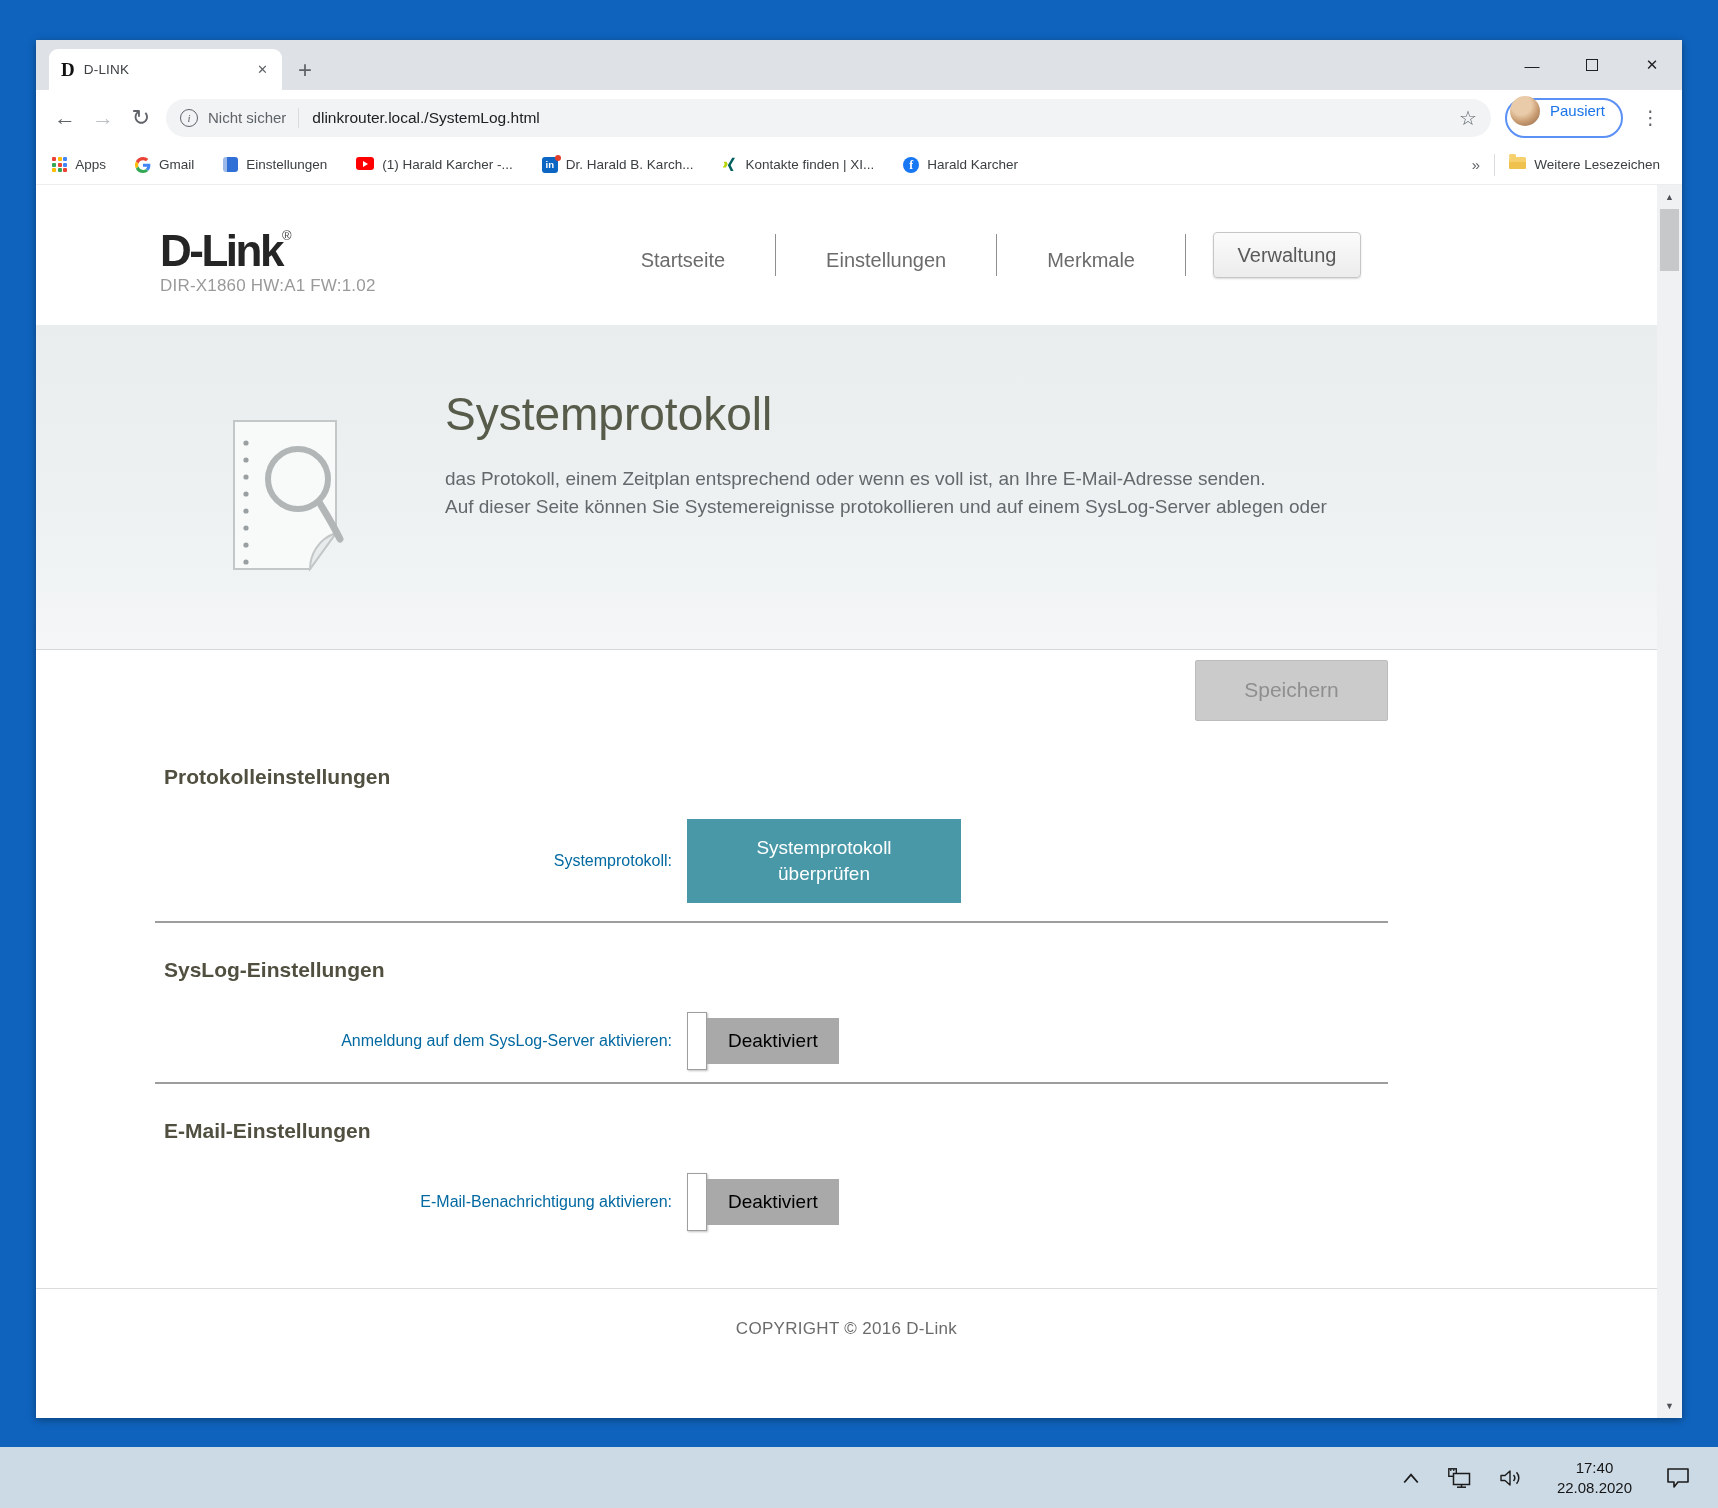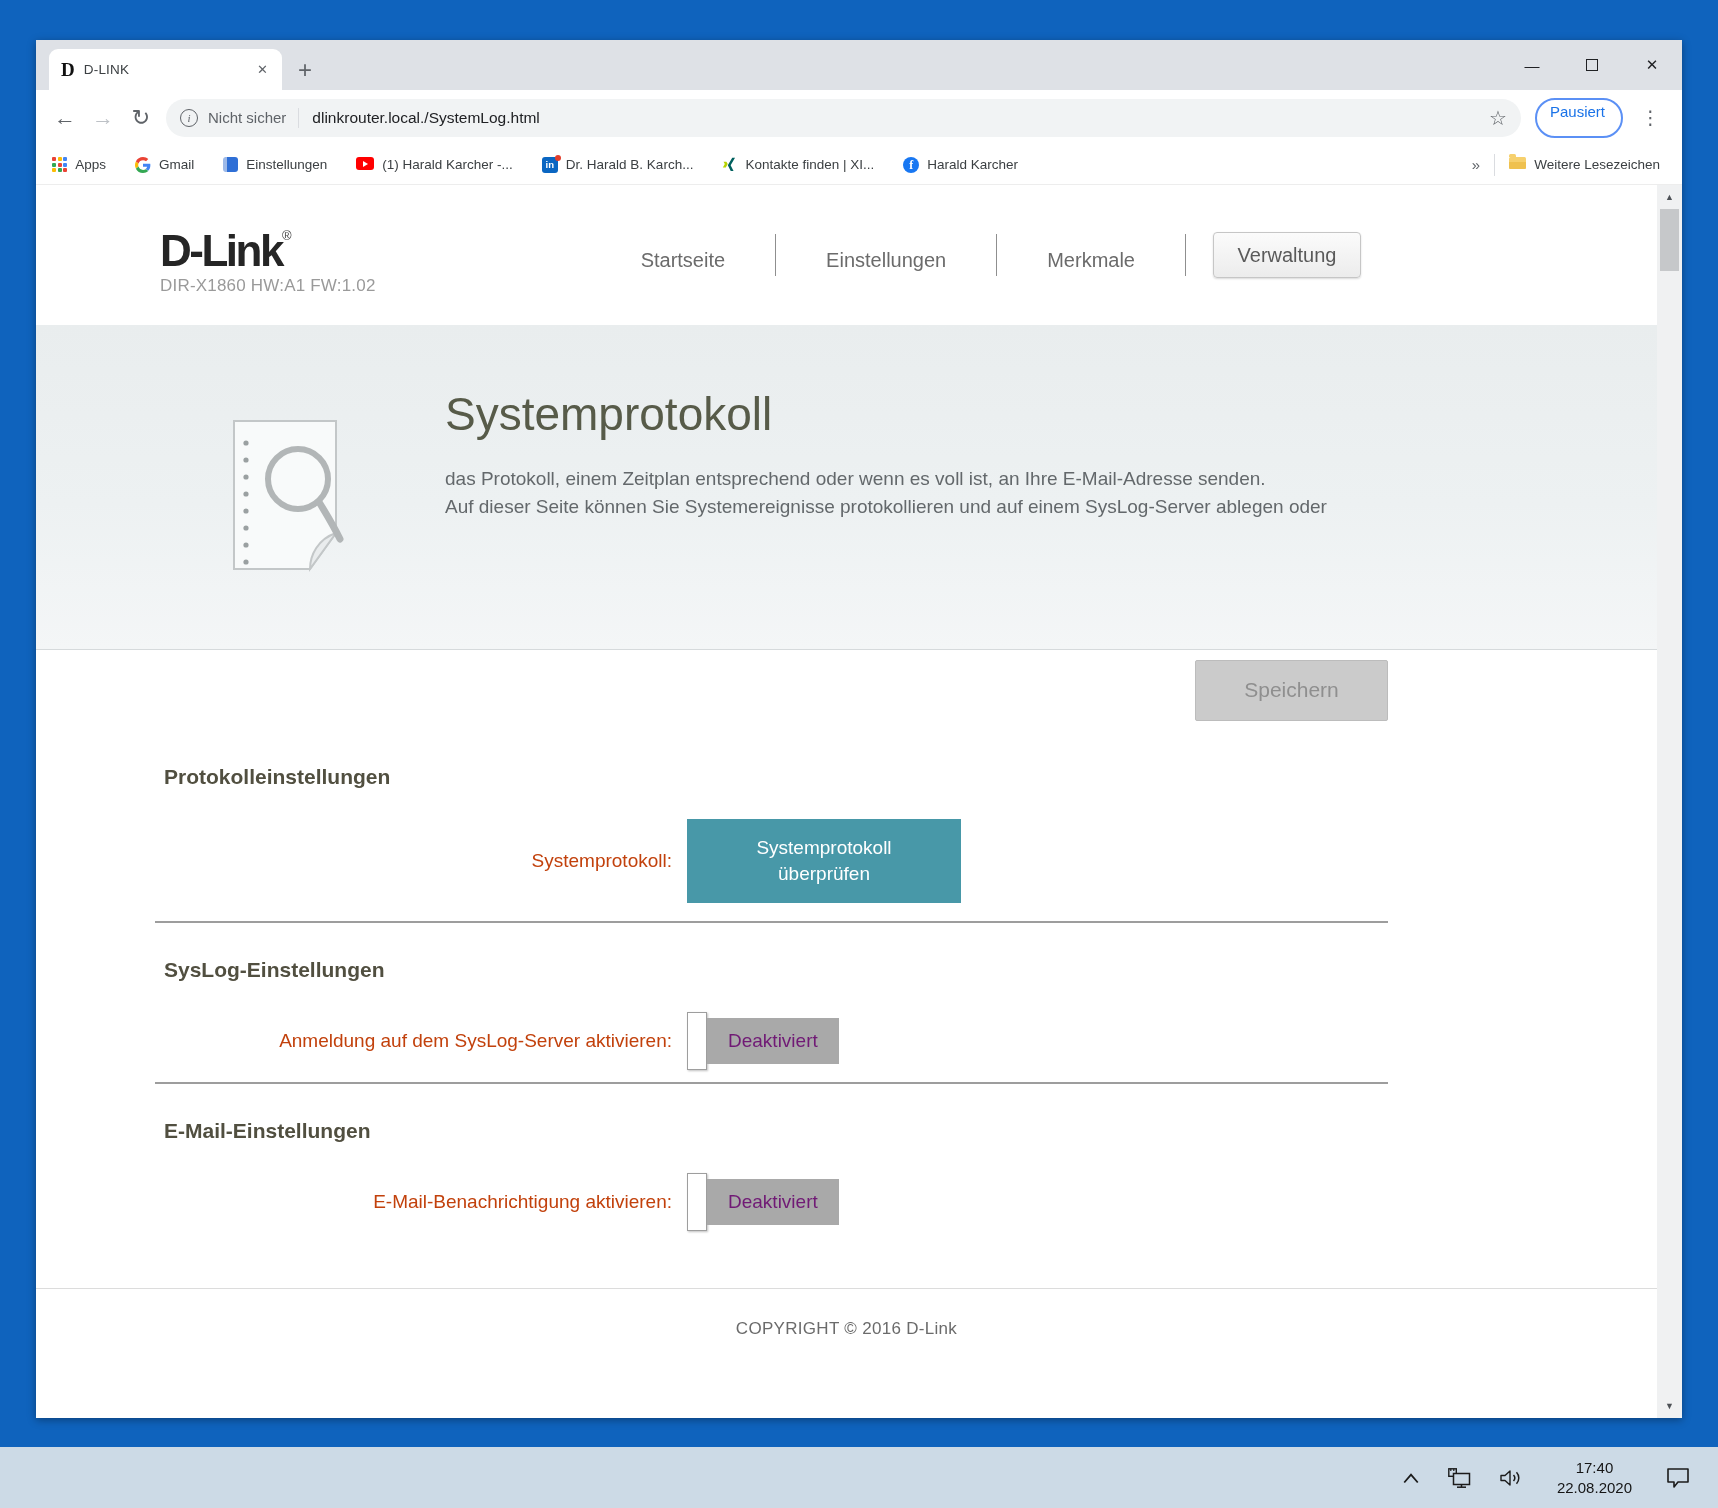--- a/index.html
+++ b/index.html
@@ -31,21 +31,21 @@
              padding:0 14px; margin:0 10px 0 6px; }
   .info-circle { width:18px; height:18px; border:1.6px solid #5f6368; border-radius:50%;
                  display:flex; align-items:center; justify-content:center; font-size:11px; color:#5f6368;
                  font-family:"Liberation Serif",serif; font-style:italic; flex:0 0 auto; }
   .sec-label { font-size:15px; color:#5f6368; margin:0 12px 0 10px; white-space:nowrap; }
   .omni-sep { width:1px; height:20px; background:#dadce0; margin-right:13px; }
   .url-text { font-size:15.5px; color:#202124; white-space:nowrap; }
   .omni-spacer { flex:1; }
   .star { font-size:20px; color:#5f6368; }
   .profile-pill { height:40px; border:2px solid #5b90f5; background:#fff; border-radius:21px;
-                  display:flex; align-items:center; padding:3px 4px 17px 3px; margin-left:4px;flex-direction:column; }
+                  display:flex; align-items:center; padding:3px 4px 17px 3px; margin-left:4px; }
   .avatar { width:30px; height:30px; border-radius:50%;
             background:radial-gradient(circle at 38% 30%, #e9cba9 0 35%, #c99c72 60%, #8a6347 100%); }
   .profile-label { color:#1a73e8; font-size:15px; margin:0 12px 0 10px; }
   .menu-dots { font-size:19px; color:#5f6368; margin-left:10px; padding:0 8px; }
 
   
   .bookmarks { height:40px; background:#fff; display:flex; align-items:center; padding:0 16px;
                border-bottom:1px solid #ededed; flex:0 0 auto; }
   .bm { display:flex; margin-right:29px; white-space:nowrap; }
   .bm-label { font-size:13.5px; color:#3c4043; margin-left:8px; }
@@ -102,26 +102,26 @@
 
   .action-bar { height:80px; display:flex; align-items:center; flex:0 0 auto; background:#fff; }
   .breadcrumb { margin-left:128px; background:#3b8ef6; color:#fff; font-size:23px; padding:20px 12px 21px 4px; }
   .ab-spacer { flex:1; }
   .save-btn { margin-right:269px; width:193px; height:61px; background:#cbcbcb; border:1px solid #bcbcbc;
               border-radius:2px; color:#8f8f8f; font-size:21px; display:flex; align-items:center; justify-content:center; }
 
   .form { flex:1; }
   .sec-heading { margin:35px 0 0 128px; font-size:21px; font-weight:bold; color:#514f40; }
   .row { display:flex; align-items:center; margin-top:30px; }
-  .row-label { width:645px; text-align:right; font-size:19px; color:#c2410c; padding-right:9px; flex:0 0 auto; }
+  .row-label { width:645px; text-align:right; font-size:16px; color:#0369a1; padding-right:9px; flex:0 0 auto; }
   .teal-btn { margin-left:6px; width:274px; height:84px; background:#4898a8; color:#fff; font-size:19px;
               line-height:26px; display:flex; flex-direction:column; align-items:center; justify-content:center; }
   .toggle { display:flex; align-items:center; margin-left:6px; }
   .knob { width:20px; height:58px; background:#fff; border:1px solid #9e9e9e; box-shadow:1px 1px 2px rgba(0,0,0,.25); }
-  .t-box { height:46px; line-height:46px; background:#a9a9a9; color:#701a75; padding:0 21px; font-size:19px; }
+  .t-box { height:46px; line-height:46px; background:#a9a9a9; color:#000000; padding:0 21px; font-size:19px; }
   .divider { height:2px; background:#9d9d9d; margin:18px 269px 0 119px; }
   .divider.d2 { margin-top:12px; }
   .footer-divider { height:1px; background:#dcdcdc; margin-top:57px; }
   .copyright { text-align:center; font-size:17px; color:#6b6b6b; margin-top:30px; letter-spacing:.3px; }
 
   
   .taskbar { position:absolute; left:0; bottom:0; width:100%; height:61px; background:#ccdae6;
              display:flex; align-items:center; justify-content:flex-end; padding-right:28px; }
   .tray { display:flex; align-items:center; gap:28px; color:#1b1b1b; }
   .clock { text-align:center; font-size:15px; color:#151515; line-height:20px; margin:0 6px; }

